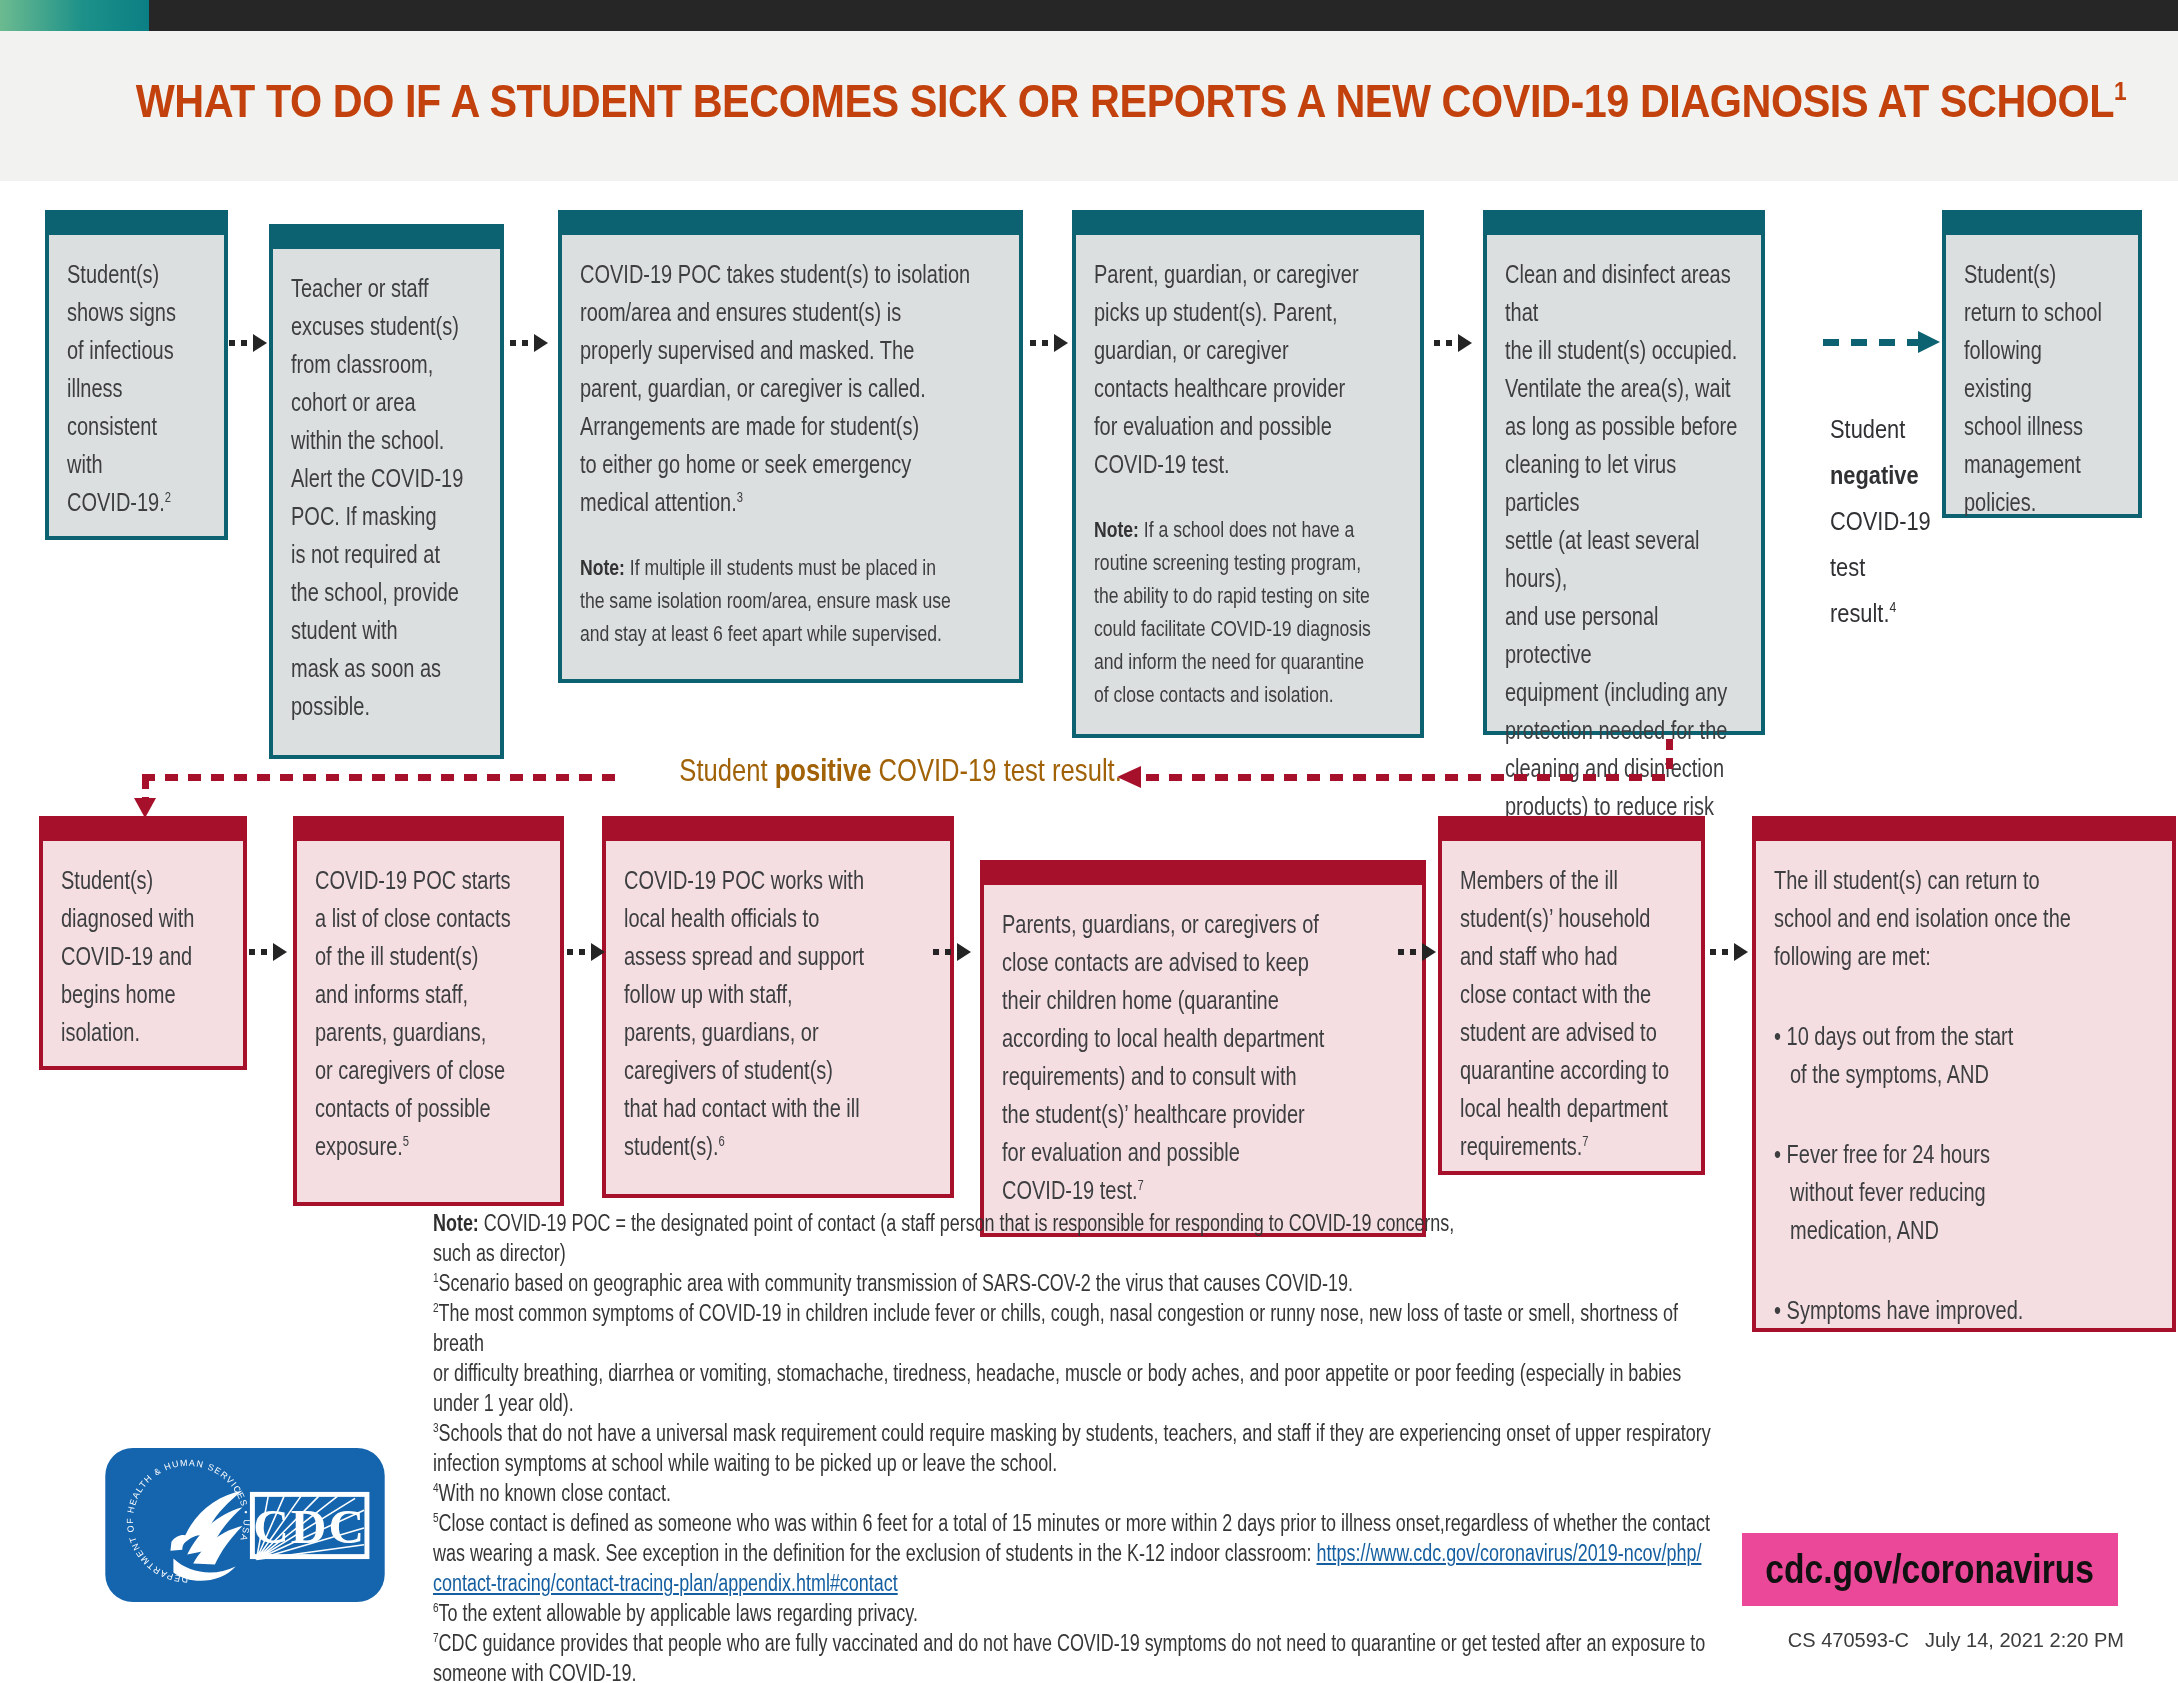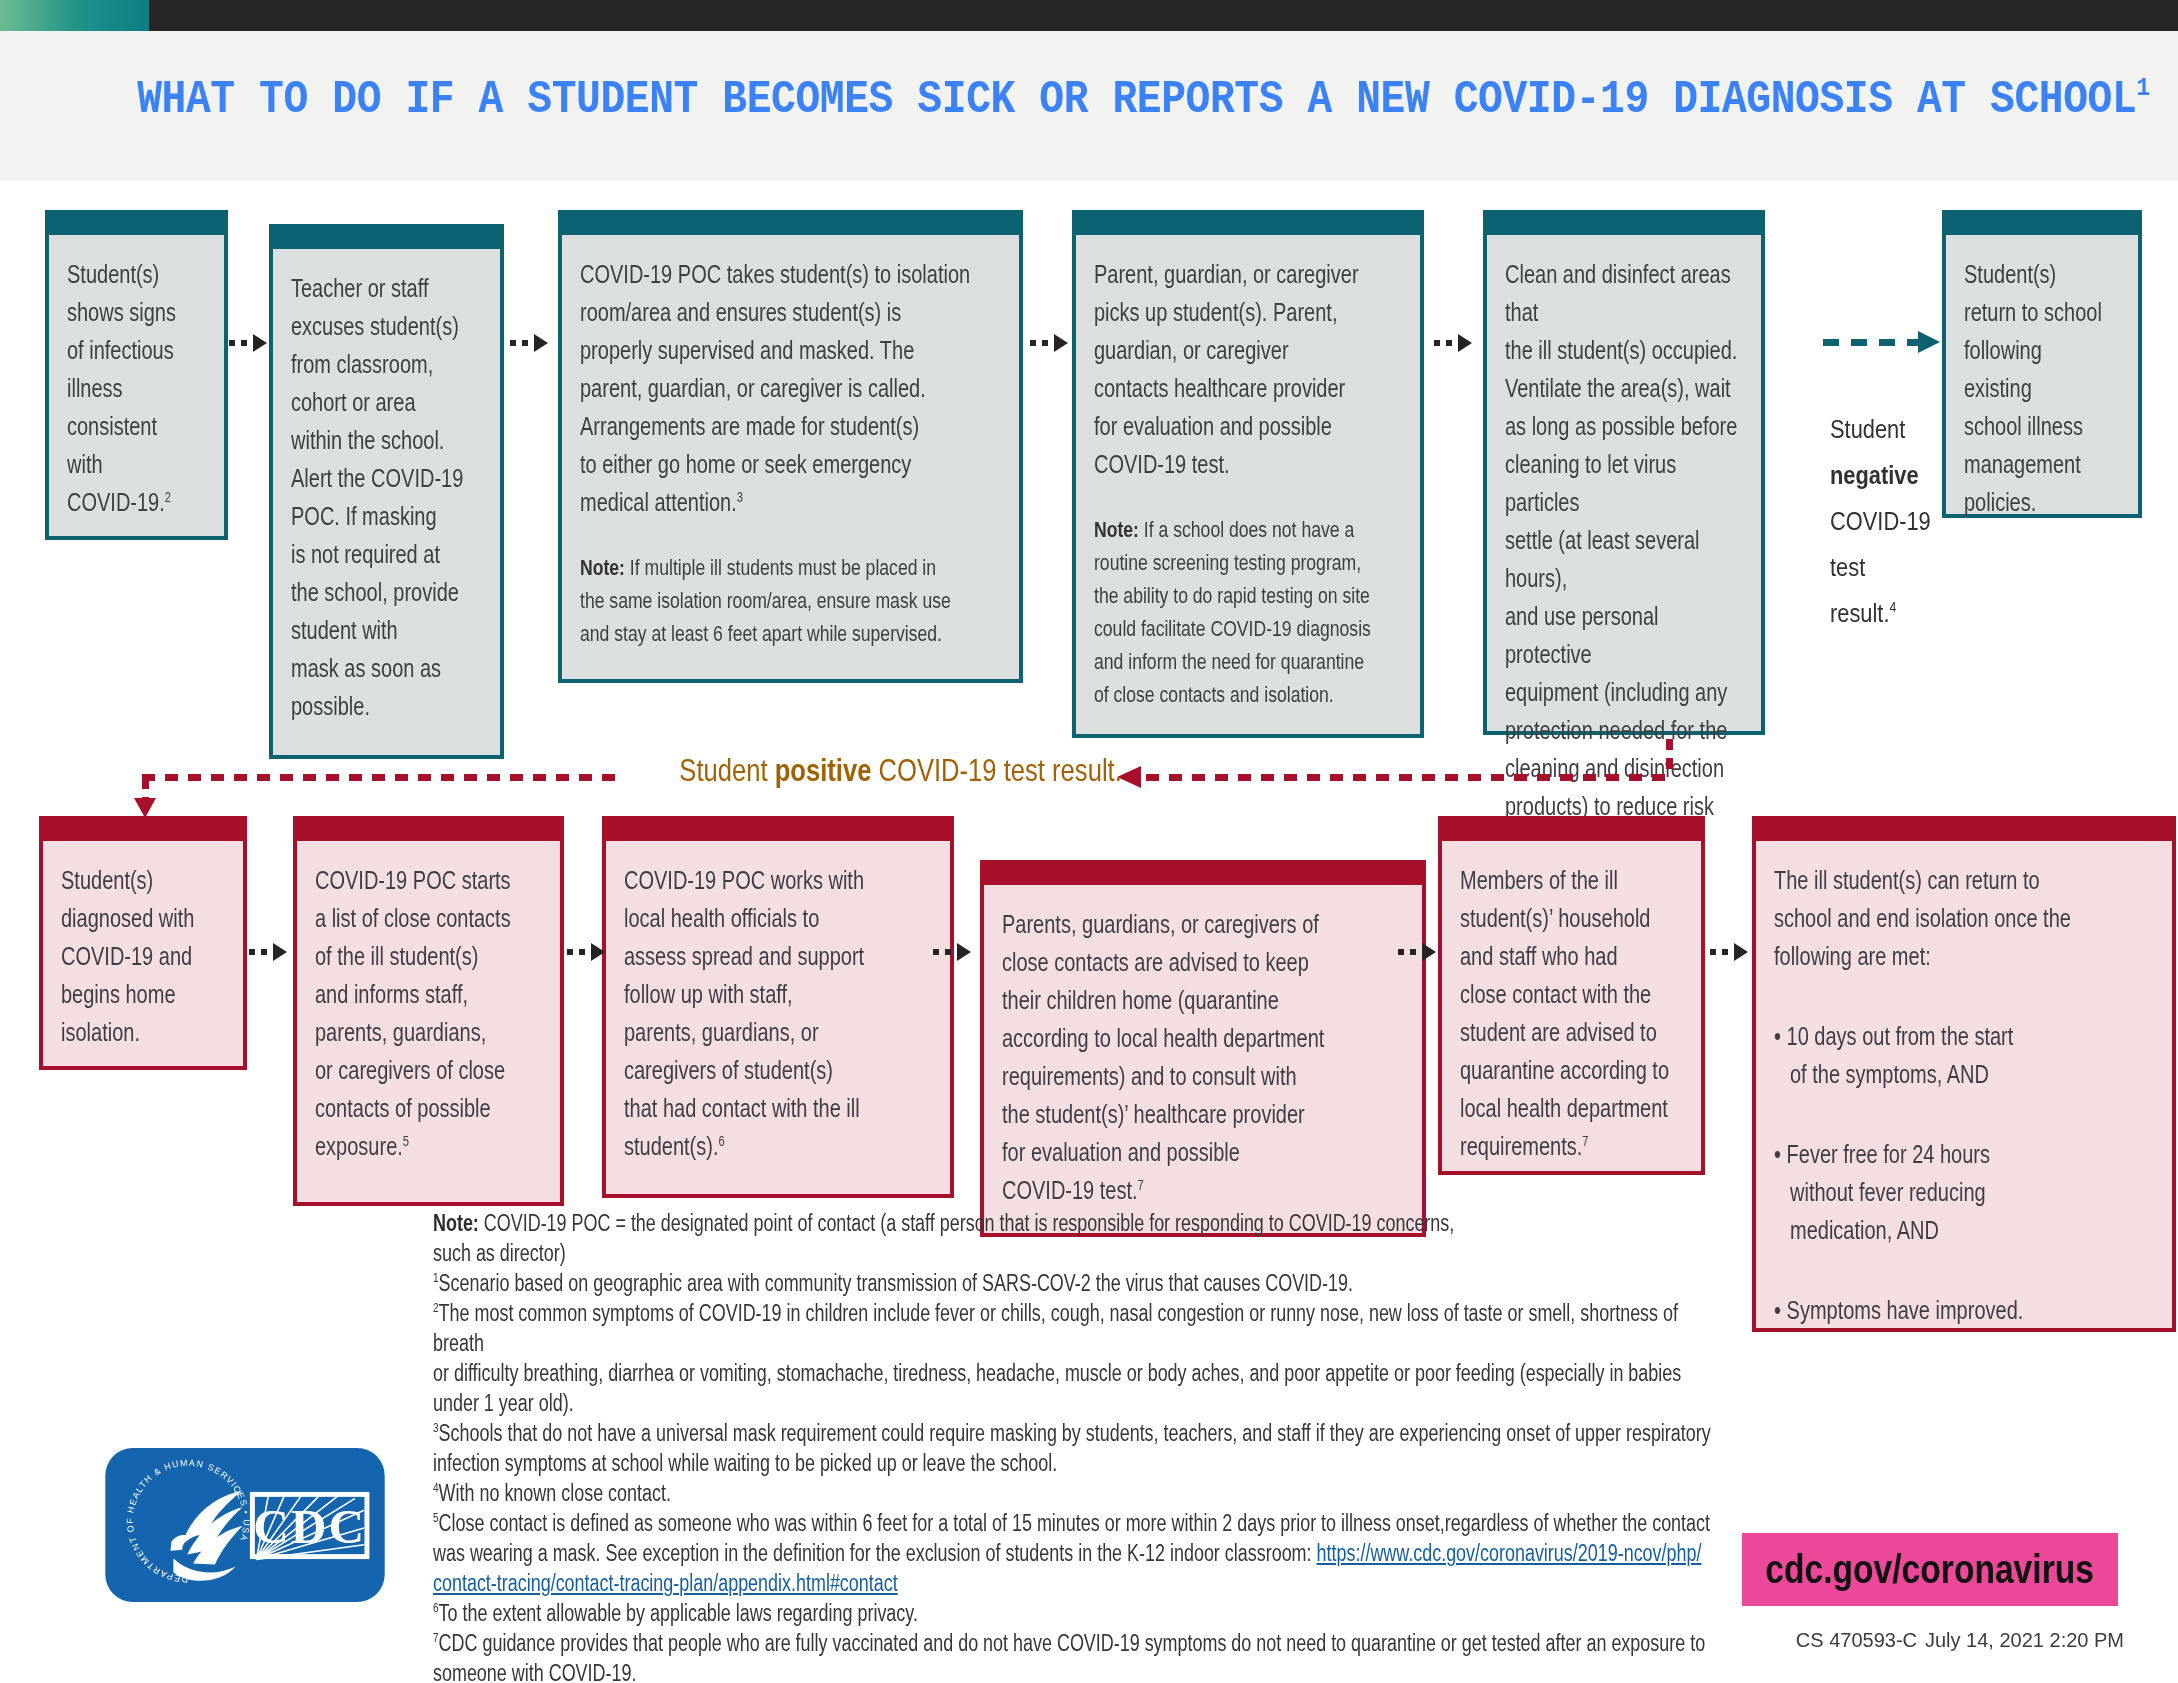--- a/index.html
+++ b/index.html
@@ -3,21 +3,21 @@
 <meta charset="utf-8">
 <style>
   html,body{margin:0;padding:0;}
   body{width:2178px;height:1683px;position:relative;background:#ffffff;
        font-family:"Liberation Sans", sans-serif;overflow:hidden;}
   
   .topbar{position:absolute;left:0;top:0;width:2178px;height:31px;background:#262626;}
   .teal-chip{position:absolute;left:0;top:0;width:149px;height:31px;
              background:linear-gradient(90deg,#6cbb90 0%,#1d9189 55%,#0b7f84 100%);}
   .band{position:absolute;left:0;top:31px;width:2178px;height:150px;background:#f2f2f0;}
-  .title-row{position:absolute;left:0;top:73px;width:2178px;text-align:center;color:#3b82f6;font-family:Liberation Mono, monospace;}
+  .title-row{position:absolute;left:0;top:73px;width:2178px;text-align:center;color:#c2410c;}
   .title-in{display:inline-block;white-space:nowrap;transform:scaleX(0.88);
             font-size:47px;font-weight:bold;letter-spacing:-0.5px;}
   .title-in sup{font-size:55%;vertical-align:super;line-height:0;}
   
   .bx{position:absolute;box-sizing:border-box;border:4px solid;padding:20px 18px 0;}
   .bx .cap{position:absolute;left:-4px;right:-4px;top:-25px;height:21px;}
   .bx.teal{border-color:#0c6270;background:#dcdfe0;}
   .bx.teal .cap{background:#0c6270;}
   .bx.red{border-color:#a6102a;background:#f4dee2;}
   .bx.red .cap{background:#a6102a;}
@@ -61,21 +61,21 @@
   .fn b{color:#2d2d2d;}
   .fn a{color:#155fa0;text-decoration:underline;cursor:pointer;}
   
   .logo{position:absolute;left:104px;top:1447px;width:282px;height:156px;}
   .urlbox{position:absolute;left:1742px;top:1533px;width:376px;height:73px;background:#ec4899;
           display:flex;align-items:center;justify-content:center;}
   .urlbox .uin{display:inline-block;white-space:nowrap;transform:scaleX(0.84);
                font-size:40px;font-weight:bold;color:#111;}
   .idline{position:absolute;left:1485px;top:1629px;width:639px;text-align:right;
           font-size:20px;color:#3c3c3c;}
-  .idline .date{margin-left:8px;}
+  .idline .date{margin-left:16px;}
 </style>
 </head>
 <body>
 
 <div class="topbar"></div>
 <div class="teal-chip"></div>
 <div class="band"></div>
 <div class="title-row">
   <span class="title-in"><span>WHAT TO DO IF A STUDENT BECOMES SICK OR REPORTS A NEW COVID-19 DIAGNOSIS AT SCHOOL</span><sup>1</sup></span>
 </div>

